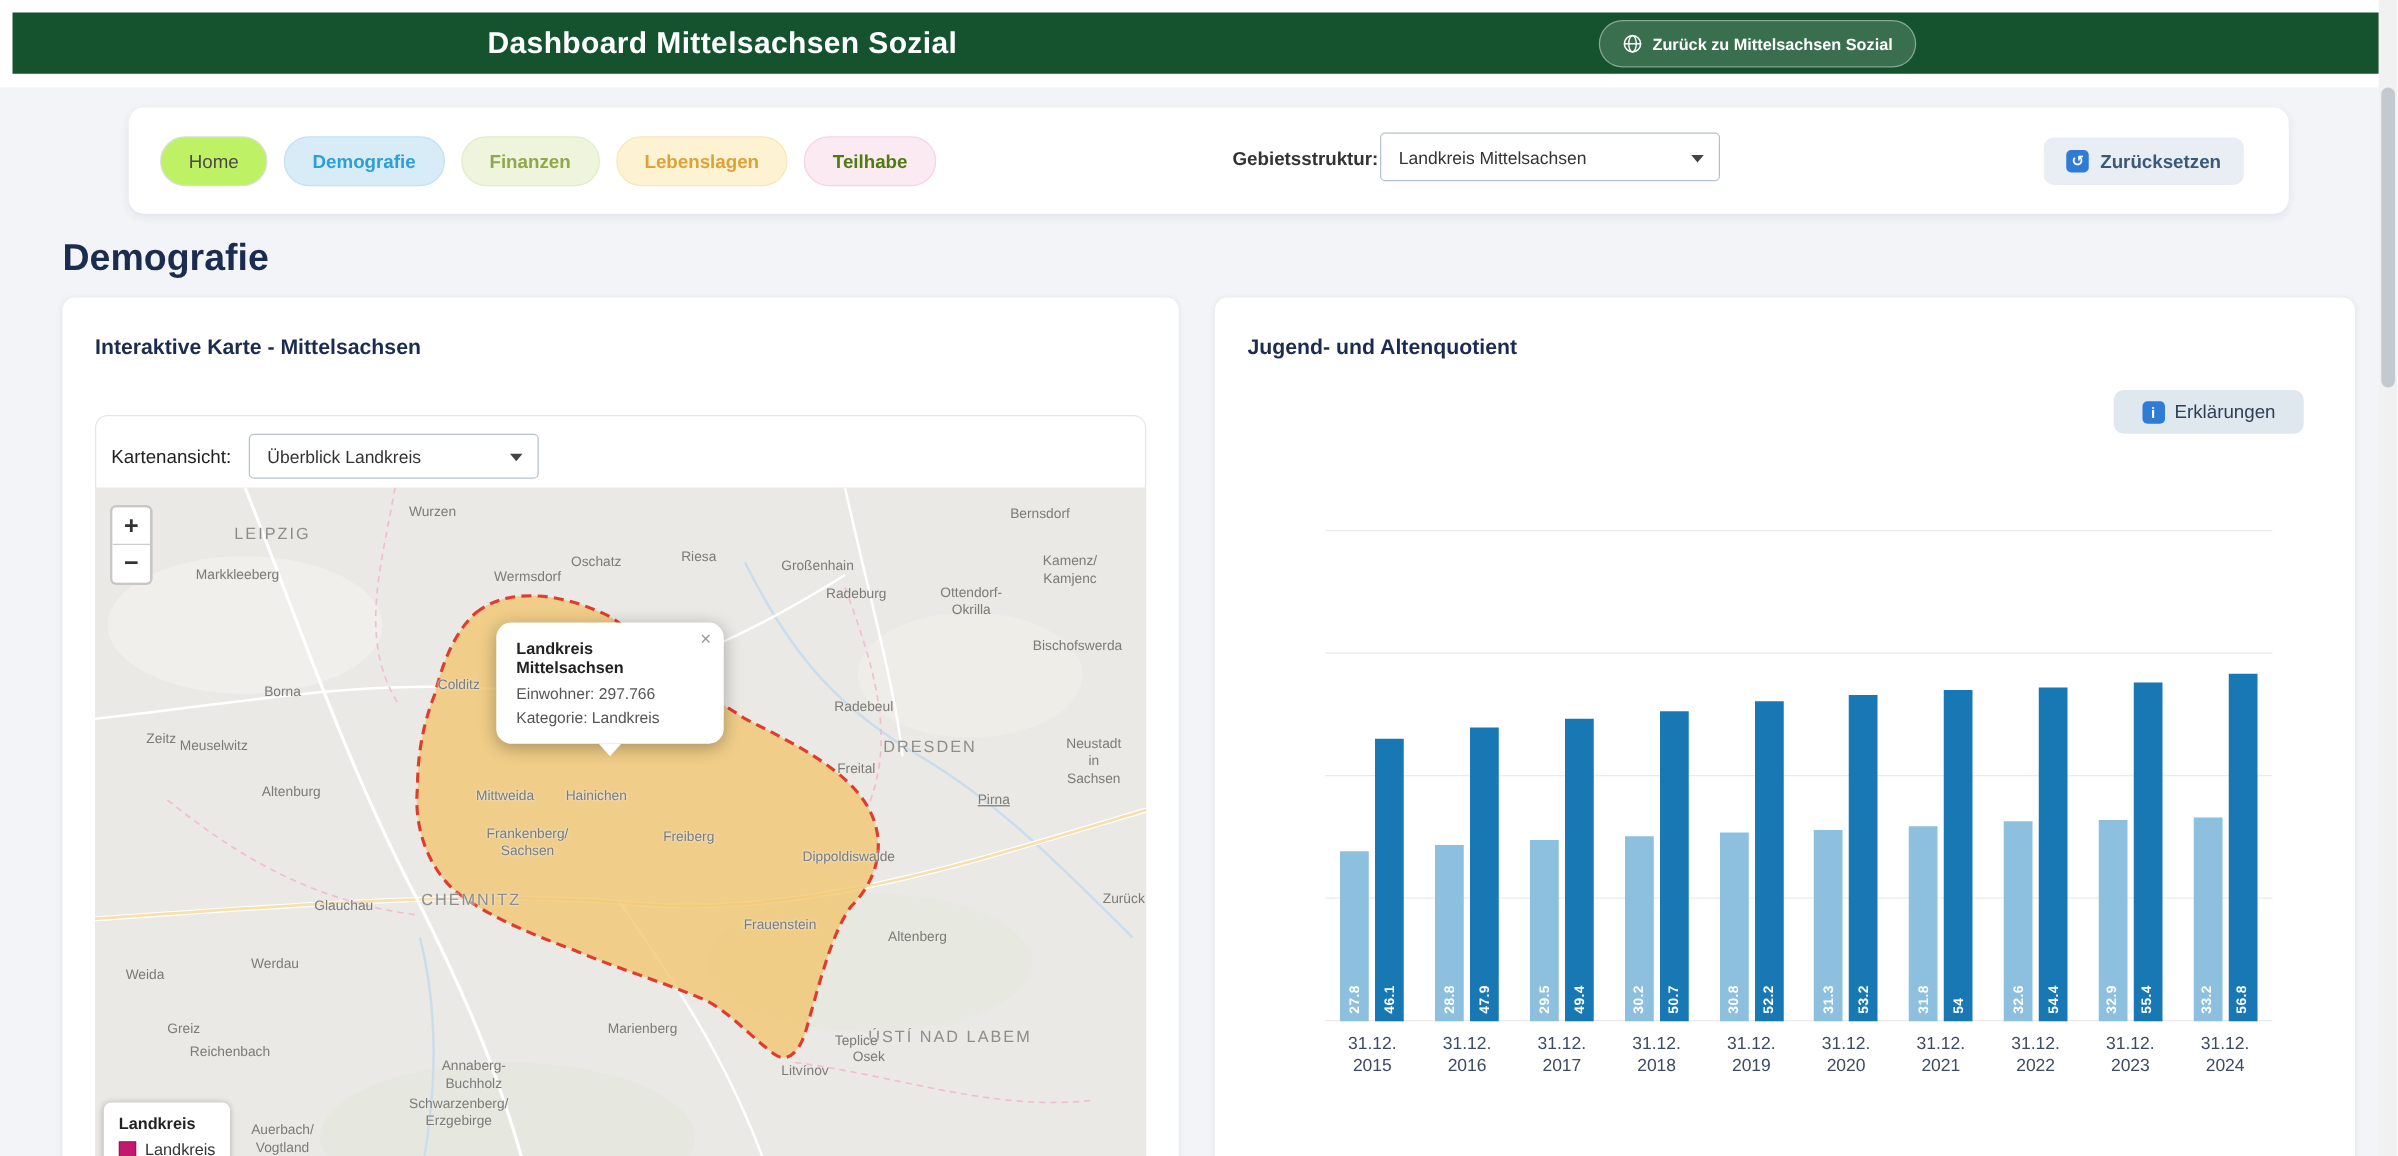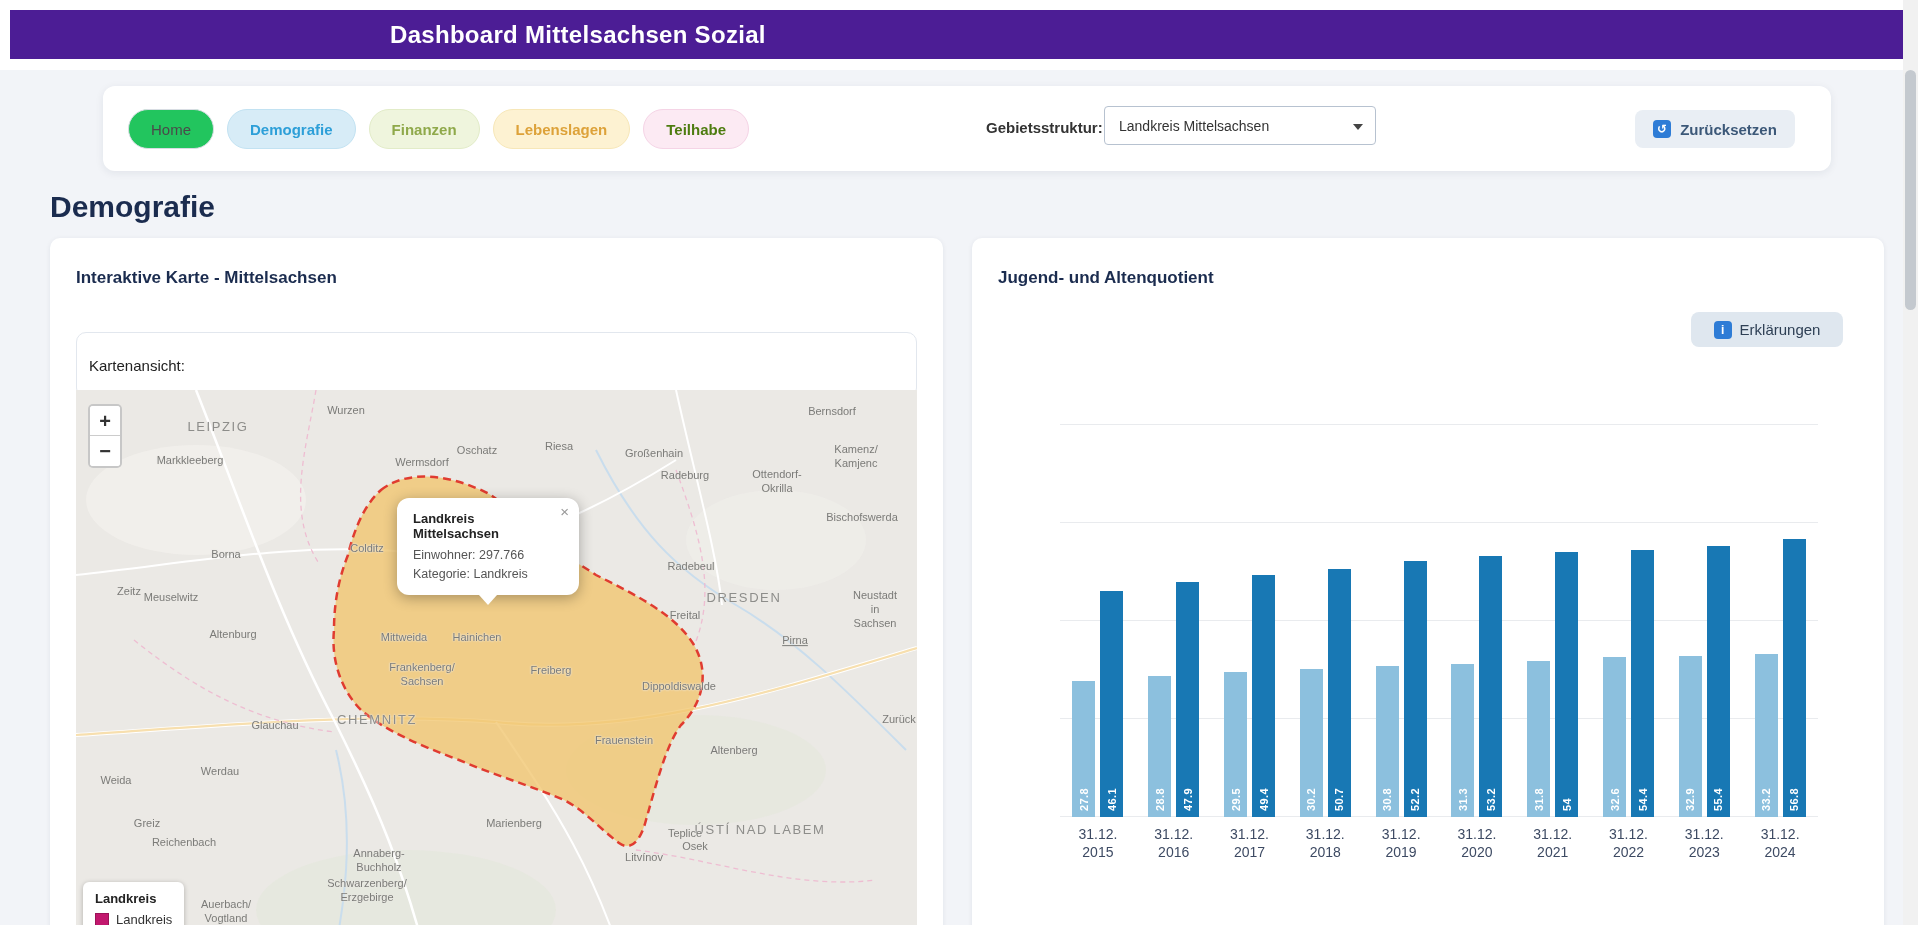--- a/index.html
+++ b/index.html
@@ -94,27 +94,35 @@
 
   
   .scroll-track { position:absolute; right:0; top:0; width:15px; height:925px; background:#f1f1f1; }
   .scroll-thumb { position:absolute; left:2px; top:70px; width:11px; height:240px; background:#c4c9cf; border-radius:6px; }
 </style>
 </head>
 <body>
 
 <div class="page-bg"></div>
 
-<header class="appbar" style="background: #4c1d95;">
+<header class="appbar" style="background: #14532d;">
   <div class="app-title">Dashboard Mittelsachsen Sozial</div>
+  <button class="back-btn">
+    <svg class="globe-icon" viewBox="0 0 16 16">
+      <circle cx="8" cy="8" r="6.5" fill="none" stroke="#fff" stroke-width="1.3"></circle>
+      <ellipse cx="8" cy="8" rx="3" ry="6.5" fill="none" stroke="#fff" stroke-width="1.1"></ellipse>
+      <line x1="1.5" y1="8" x2="14.5" y2="8" stroke="#fff" stroke-width="1.1"></line>
+    </svg>
+    <span>Zurück zu Mittelsachsen Sozial</span>
+  </button>
 </header>
 
 <nav class="navcard">
   <div class="nav-tabs">
-      <button class="tab" style="background: #22c55e; color: rgb(74, 74, 74); border-color: rgb(216, 221, 227);">Home</button>
+      <button class="tab" style="background: #bef264; color: rgb(74, 74, 74); border-color: rgb(216, 221, 227);">Home</button>
       <button class="tab" style="background: rgb(215, 236, 247); color: rgb(45, 159, 216); border-color: rgb(194, 226, 242); font-weight: bold;">Demografie</button>
       <button class="tab" style="background: rgb(239, 245, 221); color: rgb(143, 169, 74); border-color: rgb(226, 236, 200); font-weight: bold;">Finanzen</button>
       <button class="tab" style="background: rgb(253, 242, 210); color: rgb(221, 162, 57); border-color: rgb(247, 231, 184); font-weight: bold;">Lebenslagen</button>
       <button class="tab" style="background: rgb(252, 234, 243); color: #4d7c0f; border-color: rgb(245, 212, 230); font-weight: bold;">Teilhabe</button>
     </div>
   <div class="geb-label">Gebietsstruktur:</div>
   <div class="select-box geb-select">
     <span>Landkreis Mittelsachsen</span>
     <span class="caret"></span>
   </div>
@@ -124,20 +132,24 @@
   </button>
 </nav>
 
 <h1 class="page-title">Demografie</h1>
 
 <section class="card card-left">
   <div class="card-title">Interaktive Karte - Mittelsachsen</div>
 
   <div class="ka-box">
     <span class="ka-label">Kartenansicht:</span>
+    <div class="ka-select">
+      <span>Überblick Landkreis</span>
+      <span class="caret"></span>
+    </div>
   </div>
 
   <div class="map-canvas">
     <svg class="map-svg" width="841" height="600" viewBox="0 0 841 600">
       <rect width="841" height="600" fill="#ebe9e5"></rect>
       <g>
         <ellipse cx="330" cy="520" rx="150" ry="60" fill="#e3e8da" opacity="0.6"></ellipse>
         <ellipse cx="620" cy="380" rx="130" ry="55" fill="#e3e8da" opacity="0.55"></ellipse>
         <ellipse cx="120" cy="110" rx="110" ry="55" fill="#f2f0ec" opacity="0.8"></ellipse>
         <ellipse cx="700" cy="150" rx="90" ry="50" fill="#f0eeea" opacity="0.7"></ellipse>

